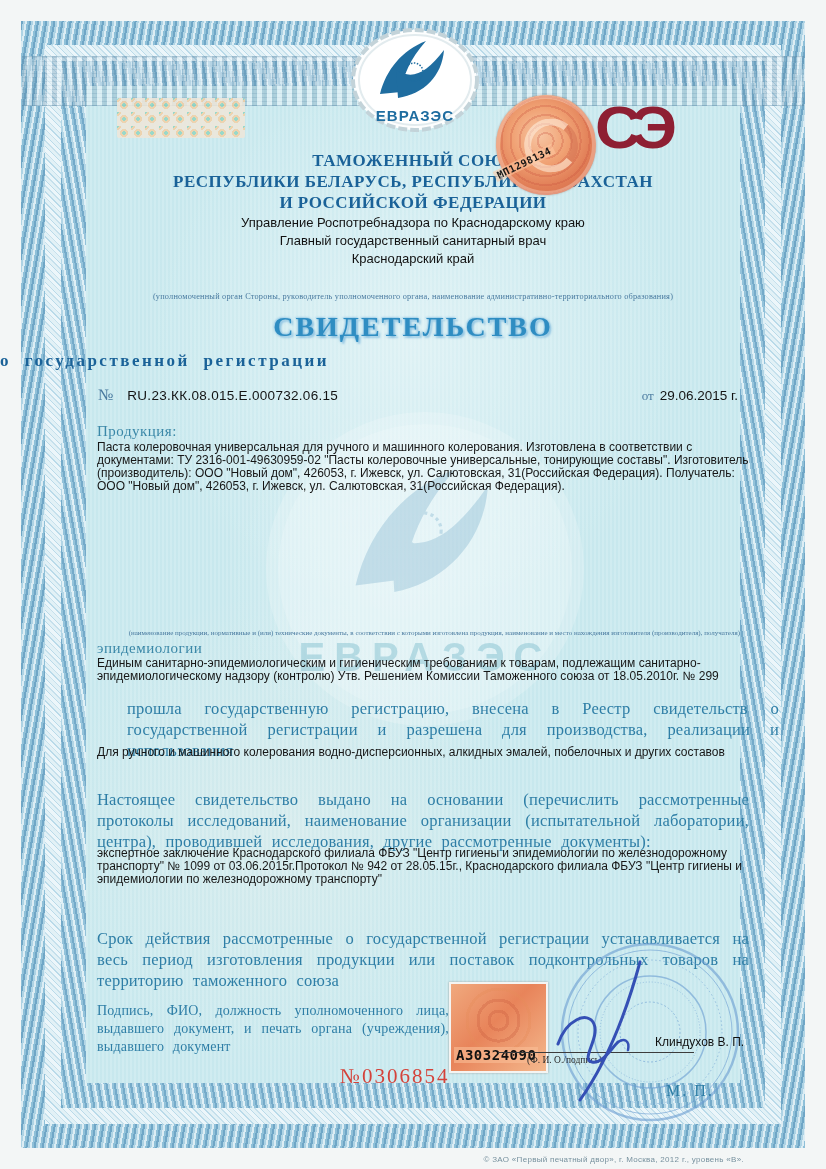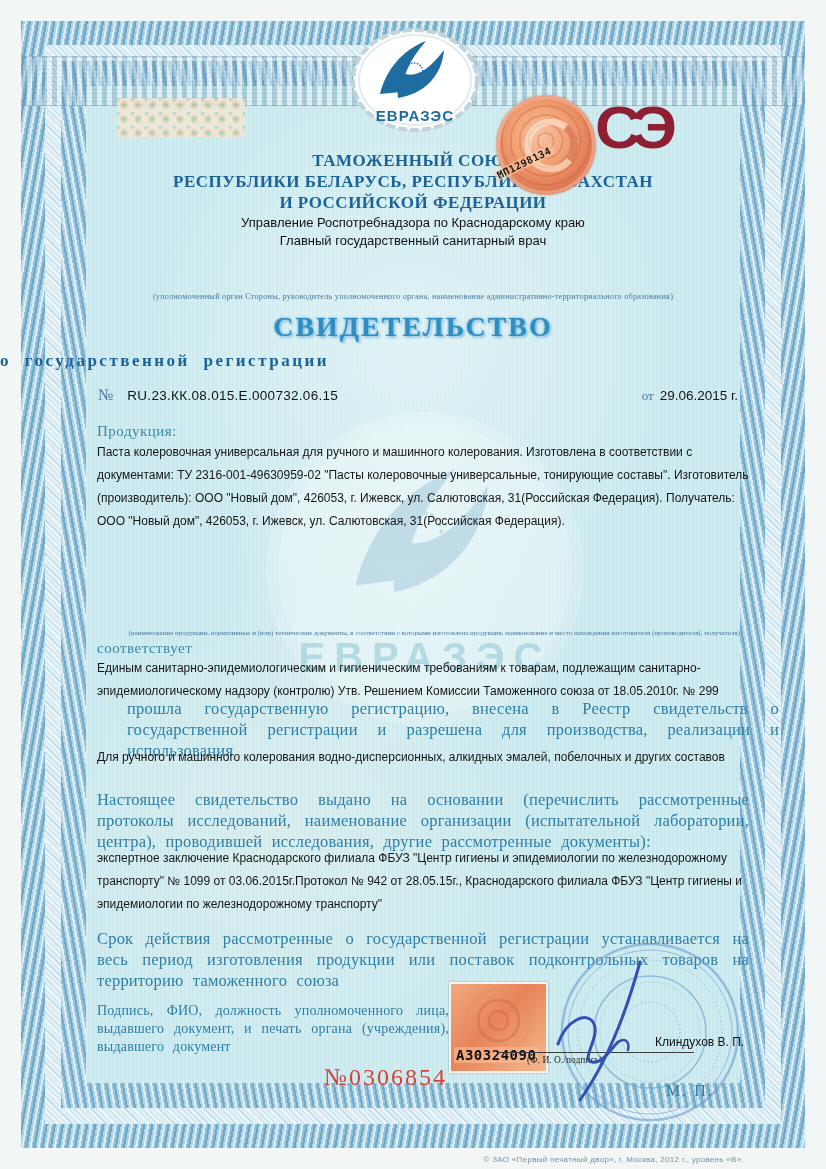--- a/index.html
+++ b/index.html
@@ -87,21 +87,21 @@
   }
   
   .num-row{position:absolute; left:98px; right:88px; top:386px; z-index:5; display:flex; align-items:baseline;
     font-family:"Liberation Sans", sans-serif; font-size:13.5px; color:#141414;}
   .num-symbol{font-family:"Liberation Serif", serif; font-size:16px; color:#48799f;}
   .num-value{margin-left:14px; letter-spacing:.3px;}
   .date-group{margin-left:auto; display:flex; align-items:baseline;}
   .date-prefix{font-family:"Liberation Serif", serif; font-size:13px; color:#48799f; margin-right:6px;}
   
   .teal-label{font-size:15px; color:#3b88a8; letter-spacing:.5px;}
-  .sans-block{font-family:"Liberation Sans", sans-serif; font-size:12px; line-height:23px; color:#161616;}
+  .sans-block{font-family:"Liberation Sans", sans-serif; font-size:12px; line-height:13px; color:#161616;}
   .serif-block{font-size:16.5px; line-height:21px; color:#2e7ea6; text-align:justify; letter-spacing:.2px; word-spacing:5px;}
   .pos{position:absolute; z-index:5;}
   .tiny-caption{
     position:absolute; left:86px; right:86px; top:629px; z-index:5; text-align:right;
     font-size:7px; color:#48799f; white-space:nowrap; overflow:hidden;
   }
   
   .watermark{
     position:absolute; left:278px; top:424px; width:294px; height:290px; border-radius:50%; z-index:2;
     background:rgba(255,255,255,.32); box-shadow:0 0 0 12px rgba(255,255,255,.20);
@@ -124,22 +124,22 @@
     position:absolute; left:3px; bottom:8px;
     font-family:"DejaVu Sans Mono", monospace; font-size:14px; font-weight:bold; color:#111;
     background:rgba(250,190,150,.6); padding:0 2px; letter-spacing:.5px;
   }
   .stamp{position:absolute; left:556px; top:938px; width:188px; height:188px; z-index:5; opacity:.62;}
   .sig-svg{position:absolute; left:536px; top:958px; width:150px; height:150px; z-index:7;}
   .signer{position:absolute; left:655px; top:1035px; z-index:8; font-family:"Liberation Sans", sans-serif; font-size:12px; color:#101010;}
   .sig-line{position:absolute; left:498px; top:1052px; width:196px; border-top:1.2px solid #3c3c3c; z-index:6;}
   .sig-caption{position:absolute; left:527px; top:1055px; z-index:6; font-size:9.5px; color:#272727;}
   .serial{
-    position:absolute; left:324px; top:1064px; z-index:6;
-    font-size:24px; color:#d4423a; letter-spacing:2px;
+    position:absolute; left:340px; top:1064px; z-index:6;
+    font-size:21px; color:#d4423a; letter-spacing:2px;
   }
   .mp{position:absolute; left:666px; top:1082px; z-index:8; font-size:16px; color:#2e7ea6; letter-spacing:2px;}
   .copyright{
     position:absolute; right:82px; bottom:5px; z-index:6;
     font-family:"Liberation Sans", sans-serif; font-size:8px; color:#77919e; letter-spacing:.3px;
   }
 </style>
 </head>
 <body>
 
@@ -177,40 +177,41 @@
     <span class="num">МП1298134</span>
   </div>
   <div class="se-mark">СЭ</div>
 
   <div class="header">
     <div class="union-line">ТАМОЖЕННЫЙ СОЮЗ</div>
     <div class="union-line">РЕСПУБЛИКИ БЕЛАРУСЬ, РЕСПУБЛИКИ КАЗАХСТАН</div>
     <div class="union-line">И РОССИЙСКОЙ ФЕДЕРАЦИИ</div>
     <div class="authority">Управление Роспотребнадзора по Краснодарскому краю</div>
     <div class="authority">Главный государственный санитарный врач</div>
+    <div class="authority">Краснодарский край</div>
   </div>
   <div class="header-caption">(уполномоченный орган Стороны, руководитель уполномоченного органа, наименование административно-территориального образования)</div>
 
   <div class="title-main">СВИДЕТЕЛЬСТВО</div>
   <div class="title-sub">о государственной регистрации</div>
 
   <div class="num-row">
     <span class="num-symbol">№</span>
     <span class="num-value">RU.23.КК.08.015.Е.000732.06.15</span>
     <span class="date-group">
       <span class="date-prefix">от</span>
       <span>29.06.2015 г.</span>
     </span>
   </div>
 
   <div class="pos teal-label" style="left:97px; top:423px;">Продукция:</div>
   <div class="pos sans-block" style="left:97px; top:441px; width:655px;">Паста колеровочная универсальная для ручного и машинного колерования. Изготовлена в соответствии с документами: ТУ 2316-001-49630959-02 "Пасты колеровочные универсальные, тонирующие составы". Изготовитель (производитель): ООО "Новый дом", 426053, г. Ижевск, ул. Салютовская, 31(Российская Федерация). Получатель: ООО "Новый дом", 426053, г. Ижевск, ул. Салютовская, 31(Российская Федерация).</div>
   <div class="tiny-caption">(наименование продукции, нормативные и (или) технические документы, в соответствии с которыми изготовлена продукция, наименование и место нахождения изготовителя (производителя), получателя)</div>
 
-  <div class="pos teal-label" style="left:97px; top:640px;">соответствует</div>
+  <div class="pos teal-label" style="left:97px; top:640px;">эпидемиологии</div>
   <div class="pos sans-block" style="left:97px; top:657px; width:655px;">Единым санитарно-эпидемиологическим и гигиеническим требованиям к товарам, подлежащим санитарно-эпидемиологическому надзору (контролю) Утв. Решением Комиссии Таможенного союза от 18.05.2010г. № 299</div>
 
   <div class="pos serif-block" style="left:97px; top:698px; width:652px;margin-left:30px;">прошла государственную регистрацию, внесена в Реестр свидетельств о государственной регистрации и разрешена для производства, реализации и использования</div>
   <div class="pos sans-block" style="left:97px; top:746px; width:655px;">Для ручного и машинного колерования водно-дисперсионных, алкидных эмалей, побелочных и других составов</div>
 
   <div class="pos serif-block" style="left:97px; top:789px; width:652px;">Настоящее свидетельство выдано на основании (перечислить рассмотренные протоколы исследований, наименование организации (испытательной лаборатории, центра), проводившей исследования, другие рассмотренные документы):</div>
   <div class="pos sans-block" style="left:97px; top:847px; width:645px;">экспертное заключение Краснодарского филиала ФБУЗ "Центр гигиены и эпидемиологии по железнодорожному транспорту" № 1099 от 03.06.2015г.Протокол № 942 от 28.05.15г., Краснодарского филиала ФБУЗ "Центр гигиены и эпидемиологии по железнодорожному транспорту"</div>
 
   <div class="pos serif-block" style="left:97px; top:928px; width:652px;">Срок действия рассмотренные о государственной регистрации устанавливается на весь период изготовления продукции или поставок подконтрольных товаров на территорию таможенного союза</div>
 

